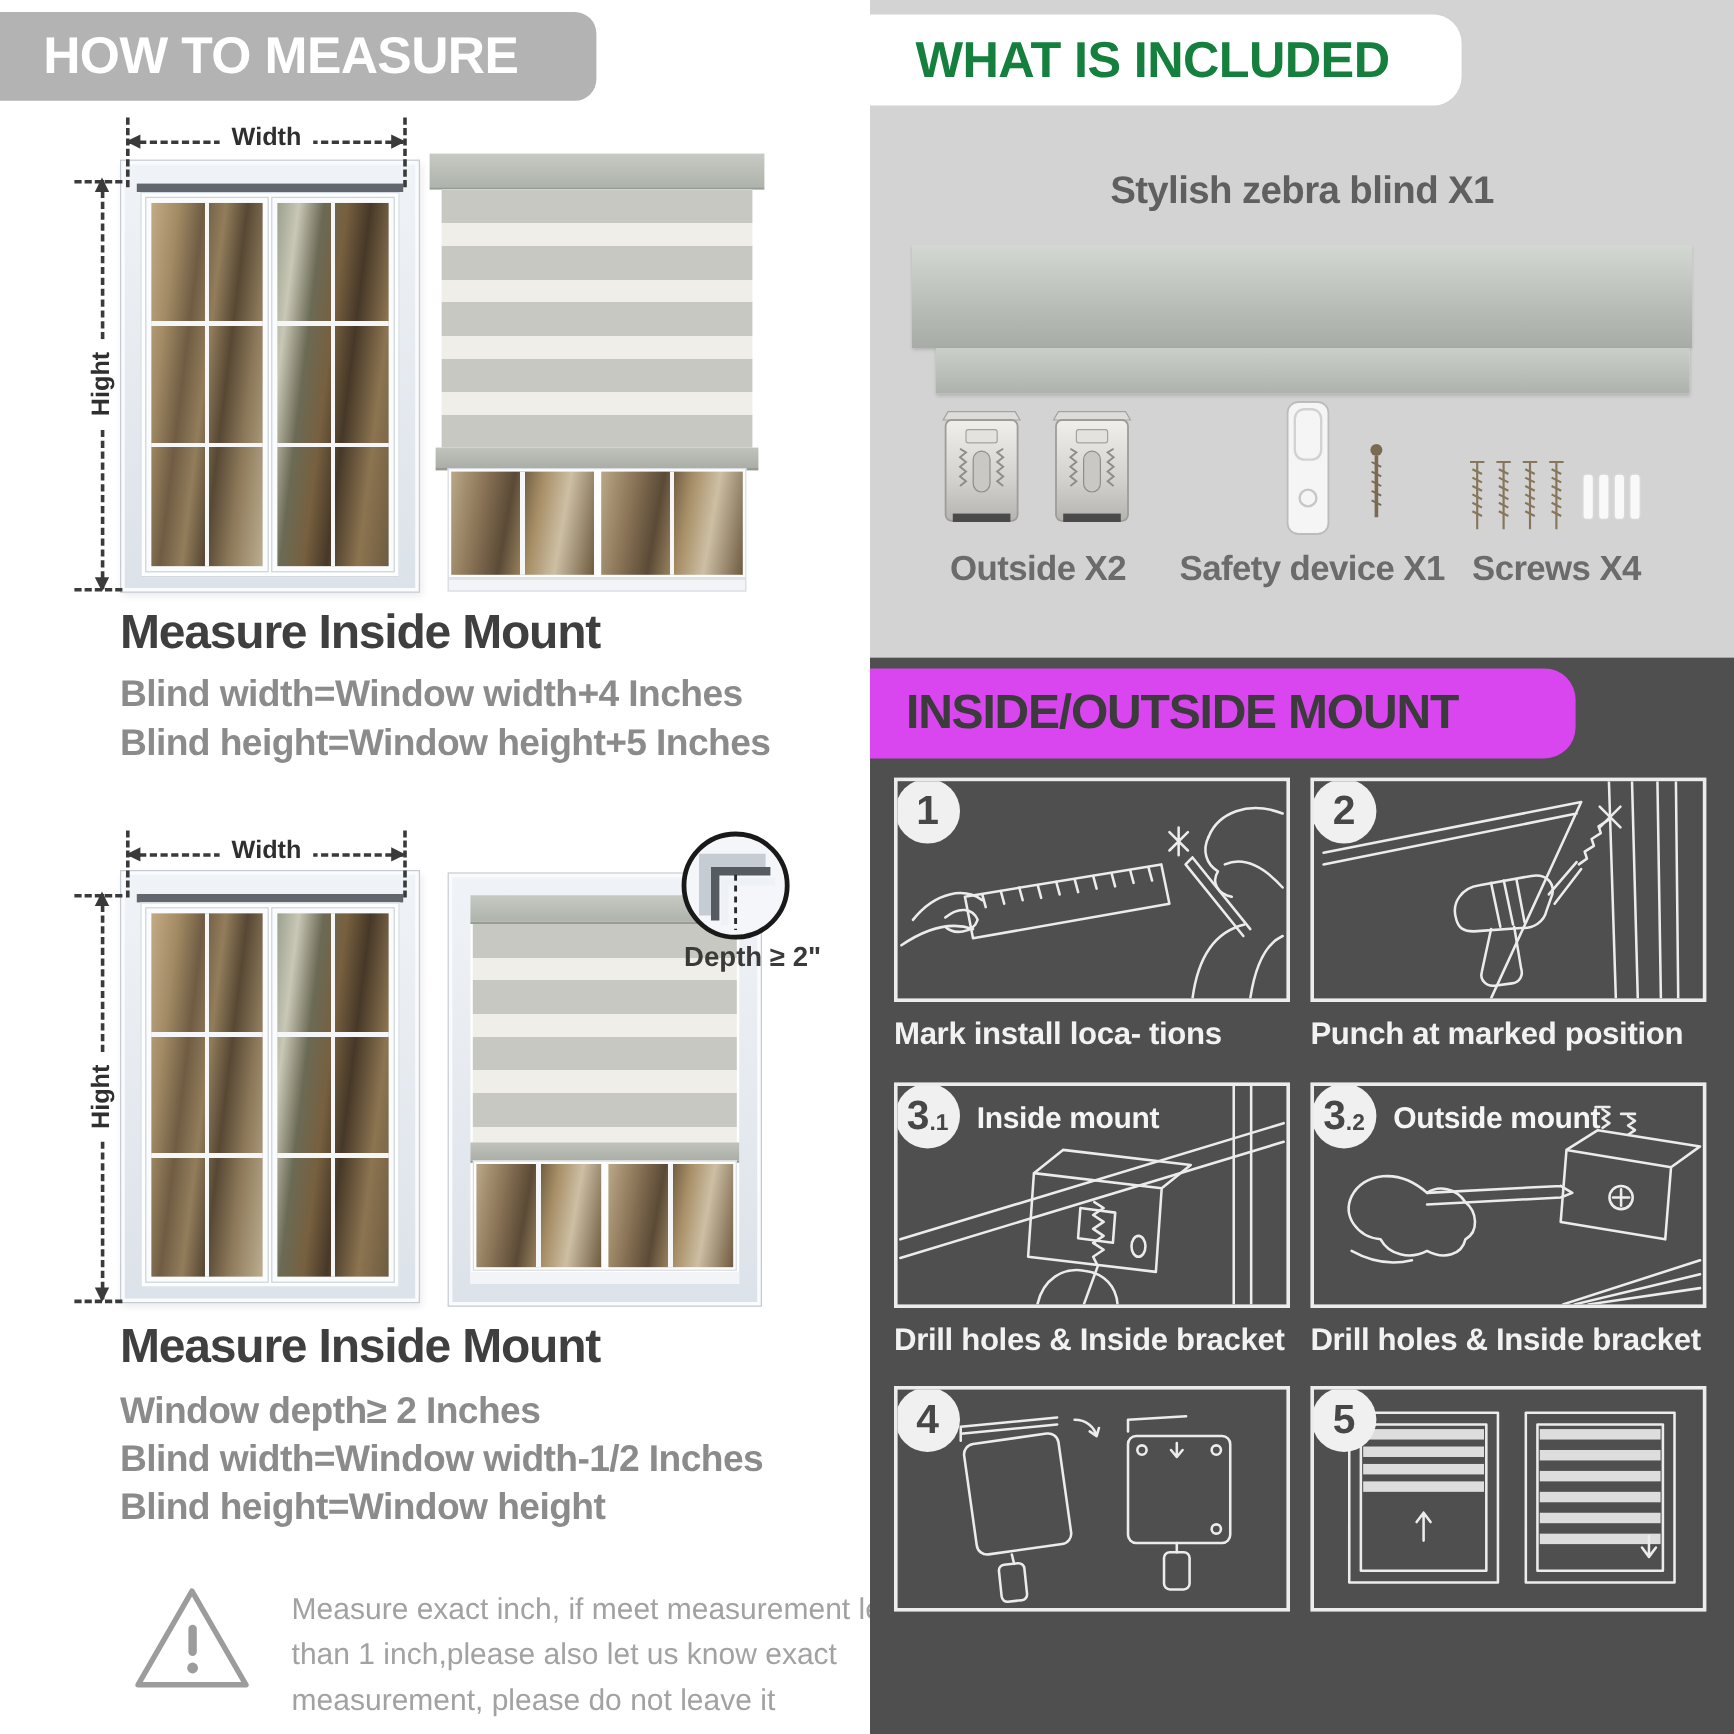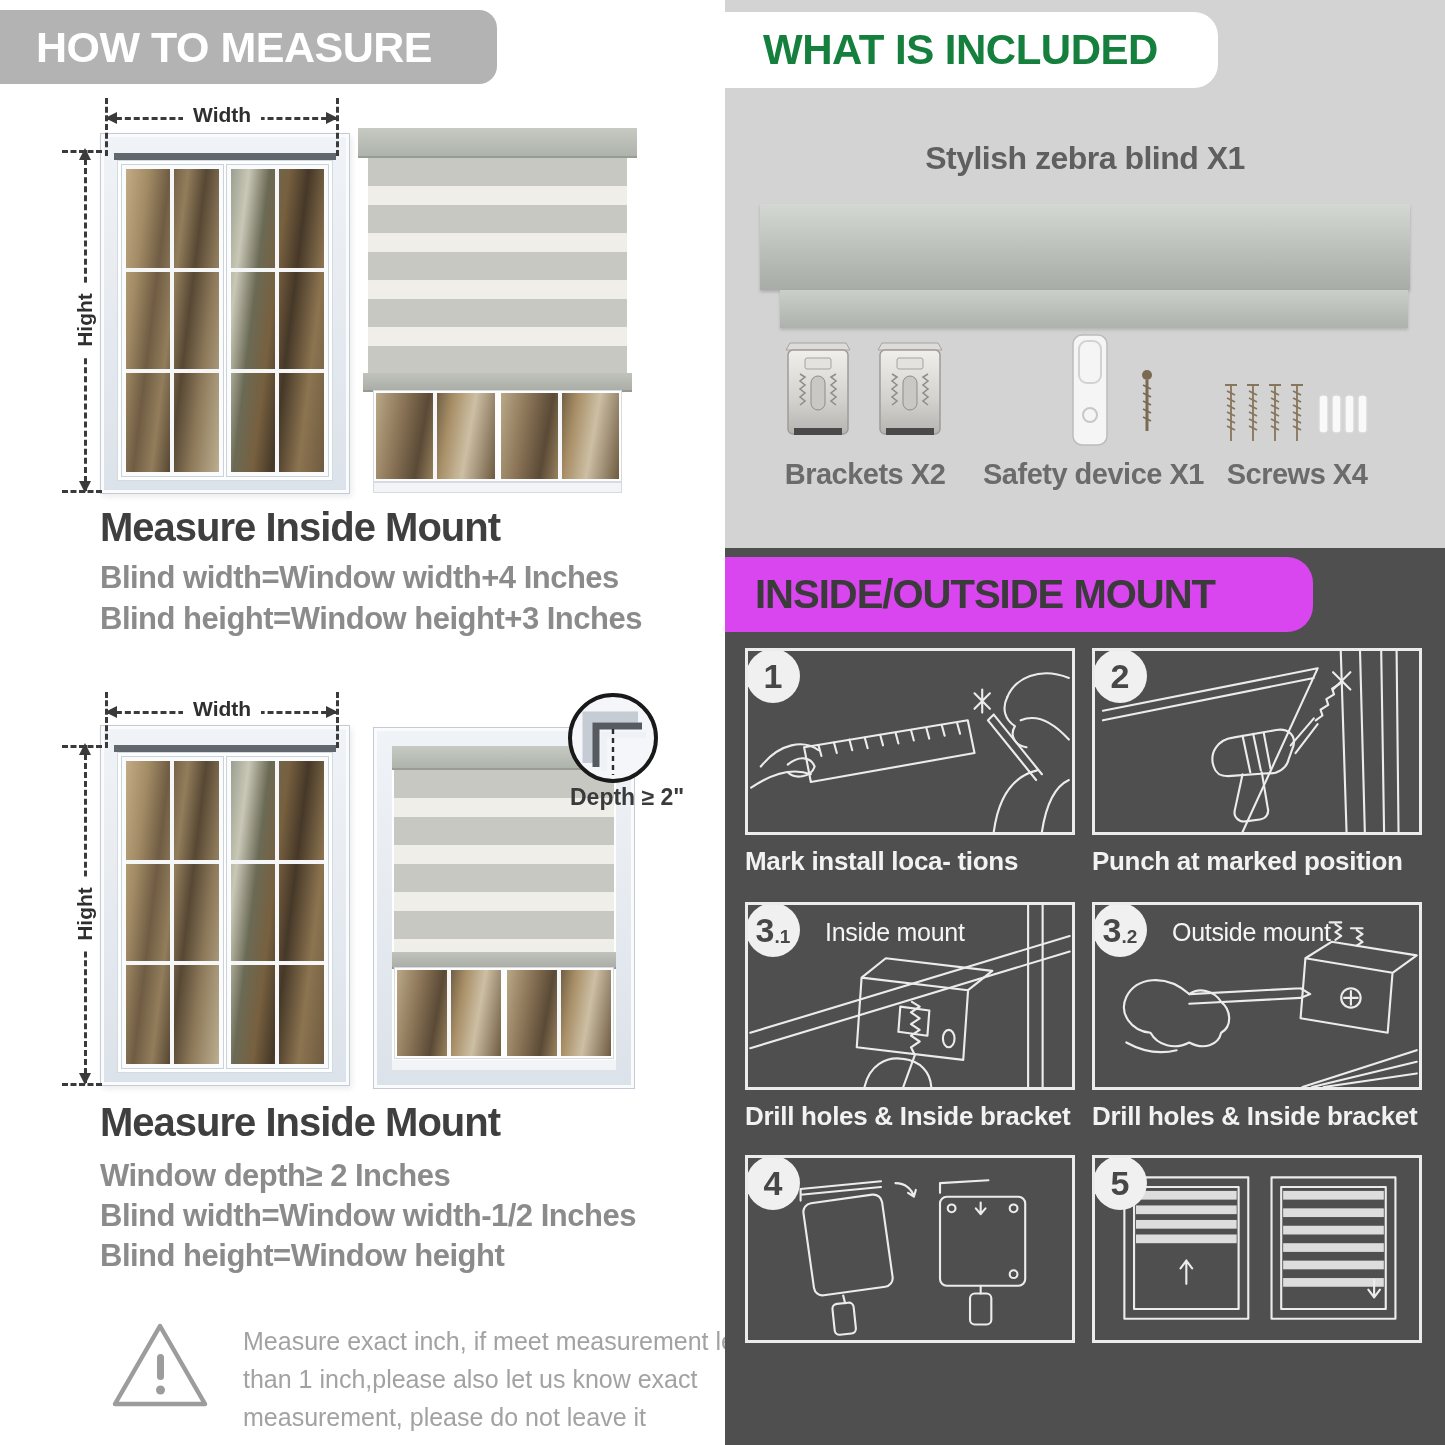--- a/index.html
+++ b/index.html
@@ -69,21 +69,21 @@
   .item-label{position:absolute;top:458px;width:220px;text-align:center;color:#6b6b6b;font-weight:bold;font-size:29px;letter-spacing:-0.5px;white-space:nowrap;}
 
   
   #mount-section{position:absolute;left:725px;top:548px;width:720px;height:897px;background:#4f4f4f;}
   .step{position:absolute;width:330px;}
   .panel{position:relative;height:187px;border:3px solid #ececec;box-sizing:border-box;overflow:hidden;}
   .panel svg.art{position:absolute;inset:0;width:100%;height:100%;}
   .badge{position:absolute;top:-2px;left:-2px;width:54px;height:54px;border-radius:50%;background:#f0f0f0;
     display:flex;align-items:center;justify-content:center;font-weight:bold;font-size:34px;color:#474747;}
   .badge .sub{font-size:19px;margin-top:14px;}
-  .step-label{position:absolute;left:77px;top:13px;color:#f5f5f5;font-weight:normal;font-size:25px;letter-spacing:-0.3px;}
+  .step-label{position:absolute;left:66px;top:13px;color:#f5f5f5;font-weight:bold;font-size:25px;letter-spacing:-0.3px;}
   .caption{margin-top:11px;color:#f2f2f2;font-weight:bold;font-size:26px;letter-spacing:-0.3px;white-space:nowrap;}
 
   .sketch{stroke:#ececec;stroke-width:2.2;fill:none;stroke-linecap:round;stroke-linejoin:round;}
 </style>
 </head>
 <body>
 
 <div id="page">
 
   <div class="banner-left">
@@ -112,21 +112,21 @@
     <div class="blind-bottomrail abs" style="left:5px;width:269px;top:245px;height:17px;"></div>
     <div class="mini-panes" style="left:15px;width:249px;top:262px;height:92px;">
       <div class="mini-pane"></div>
       <div class="mini-pane"></div>
     </div>
     <div class="abs" style="left:15px;width:249px;top:354px;height:11px;background:#f2f4f7;border:1px solid #d6dbe1;box-sizing:border-box;"></div>
   </div>
 
   <div class="h-title" style="top:505px;">Measure Inside Mount</div>
   <div class="h-line" style="top:560px;">Blind width=Window width+4 Inches</div>
-  <div class="h-line" style="top:601px;">Blind height=Window height+3 Inches</div>
+  <div class="h-line" style="top:601px;">Blind height=Window height+5 Inches</div>
 
   <div class="window-fig" style="left:100px;top:725px;">
     <div class="win-recess"></div>
     <div class="win-inner">
       <div class="casement cas-left"></div>
       <div class="casement cas-right"></div>
     </div>
   </div>
   <div class="mv" style="left:105px;top:692px;height:56px;"></div>
   <div class="mv" style="left:336px;top:692px;height:56px;"></div>
@@ -250,21 +250,21 @@
         </g>
         <g fill="rgba(255,255,255,0.85)" stroke="#d8d8d8" stroke-width="1.4">
           <rect x="98" y="12" width="9" height="38" rx="3.5"></rect>
           <rect x="111" y="12" width="9" height="38" rx="3.5"></rect>
           <rect x="124" y="12" width="9" height="38" rx="3.5"></rect>
           <rect x="137" y="12" width="9" height="38" rx="3.5"></rect>
         </g>
       </svg>
     </div>
 
-    <div class="item-label" style="left:30px;">Brackets X2</div>
+    <div class="item-label" style="left:30px;">Outside X2</div>
     <div class="item-label" style="left:258px;">Safety device X1</div>
     <div class="item-label" style="left:462px;">Screws X4</div>
   </div>
 
   <div id="mount-section">
     <div class="banner-mount">
       <span>INSIDE/OUTSIDE MOUNT</span>
     </div>
 
     <div class="step" style="left:20px;top:100px;">

